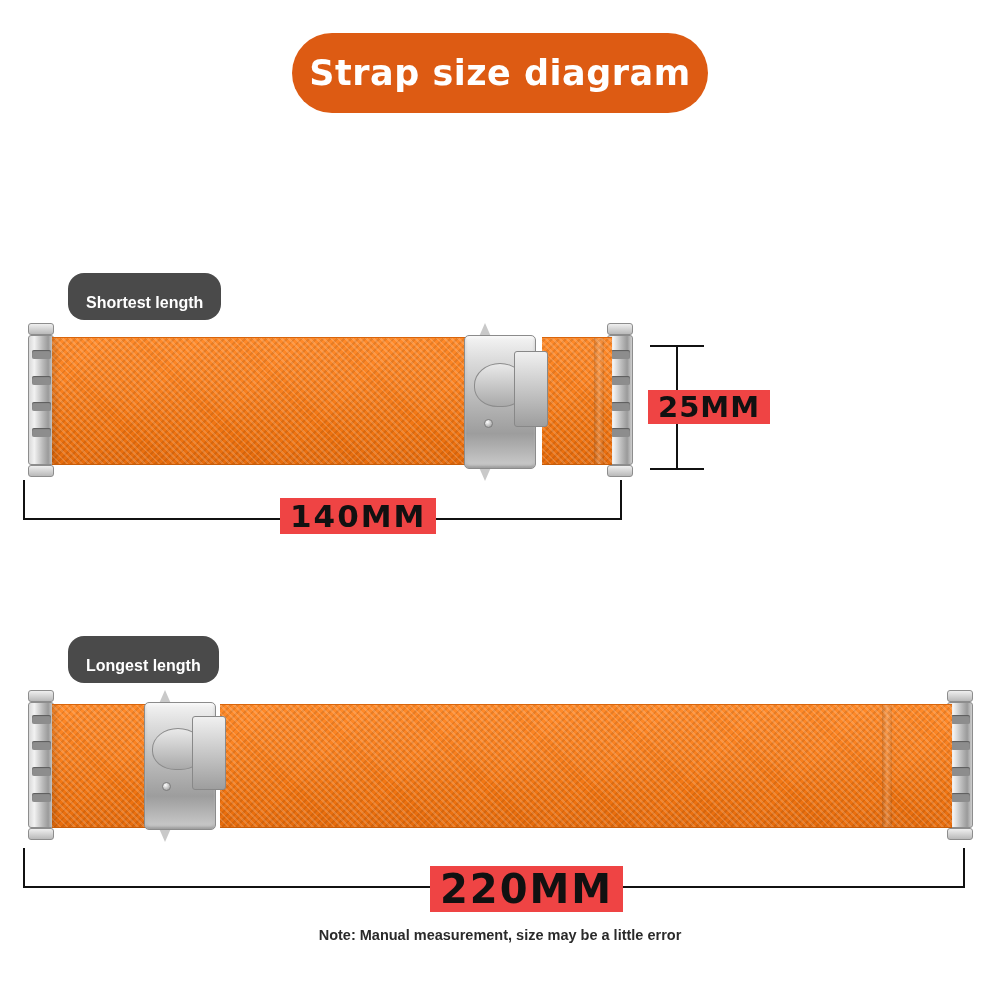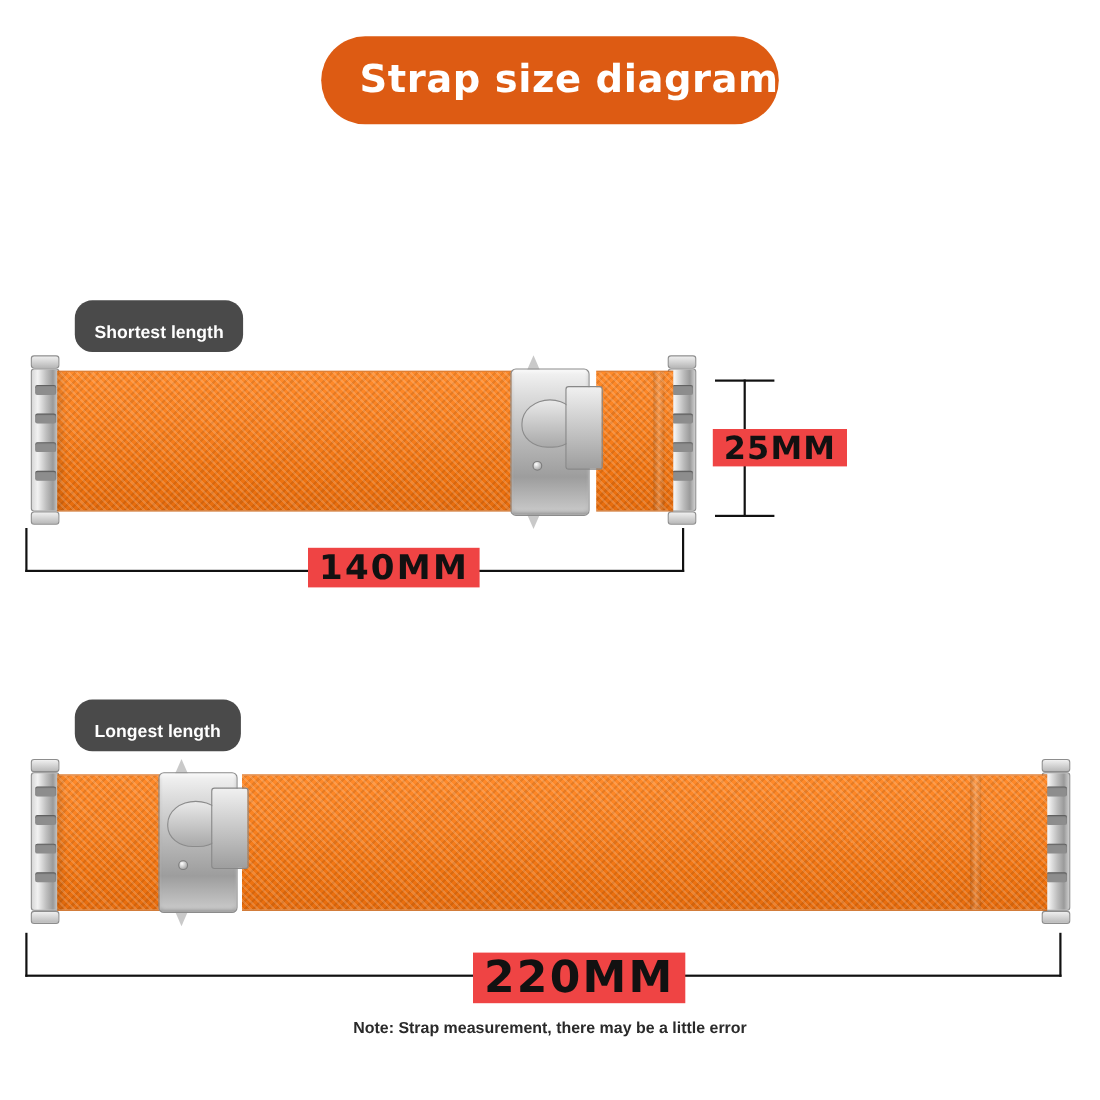--- a/index.html
+++ b/index.html
@@ -17,21 +17,21 @@
   .title-pill {
     position: absolute;
     left: 292px;
     top: 33px;
     width: 416px;
     height: 80px;
     background: #dd5b13;
     border-radius: 40px;
     display: flex;
     align-items: center;
-    justify-content: flex-end;
+    justify-content: center;
   }
   .title-pill .title-text {
     color: #ffffff;
     font-size: 35px;
     font-weight: bold;
     letter-spacing: 0.5px;
     font-family: "DejaVu Sans", sans-serif;
   }
 
   
@@ -267,13 +267,13 @@
     <div class="buckle-dot" style="left:30px; top:92px;"></div>
     <div class="buckle-bar" style="left:60px; top:26px; width:34px; height:74px;"></div>
   </div>
 </div>
 
 <div class="dim-line-v" style="left:23px; top:848px; height:40px;"></div>
 <div class="dim-line-v" style="left:963px; top:848px; height:40px;"></div>
 <div class="dim-line-h" style="left:23px; top:886px; width:942px;"></div>
 <div class="dim-text dim-220">220MM</div>
 
-<div class="note">Note: Strap measurement, there may be a little error</div>
+<div class="note">Note: Manual measurement, size may be a little error</div>
 
 </body></html>

